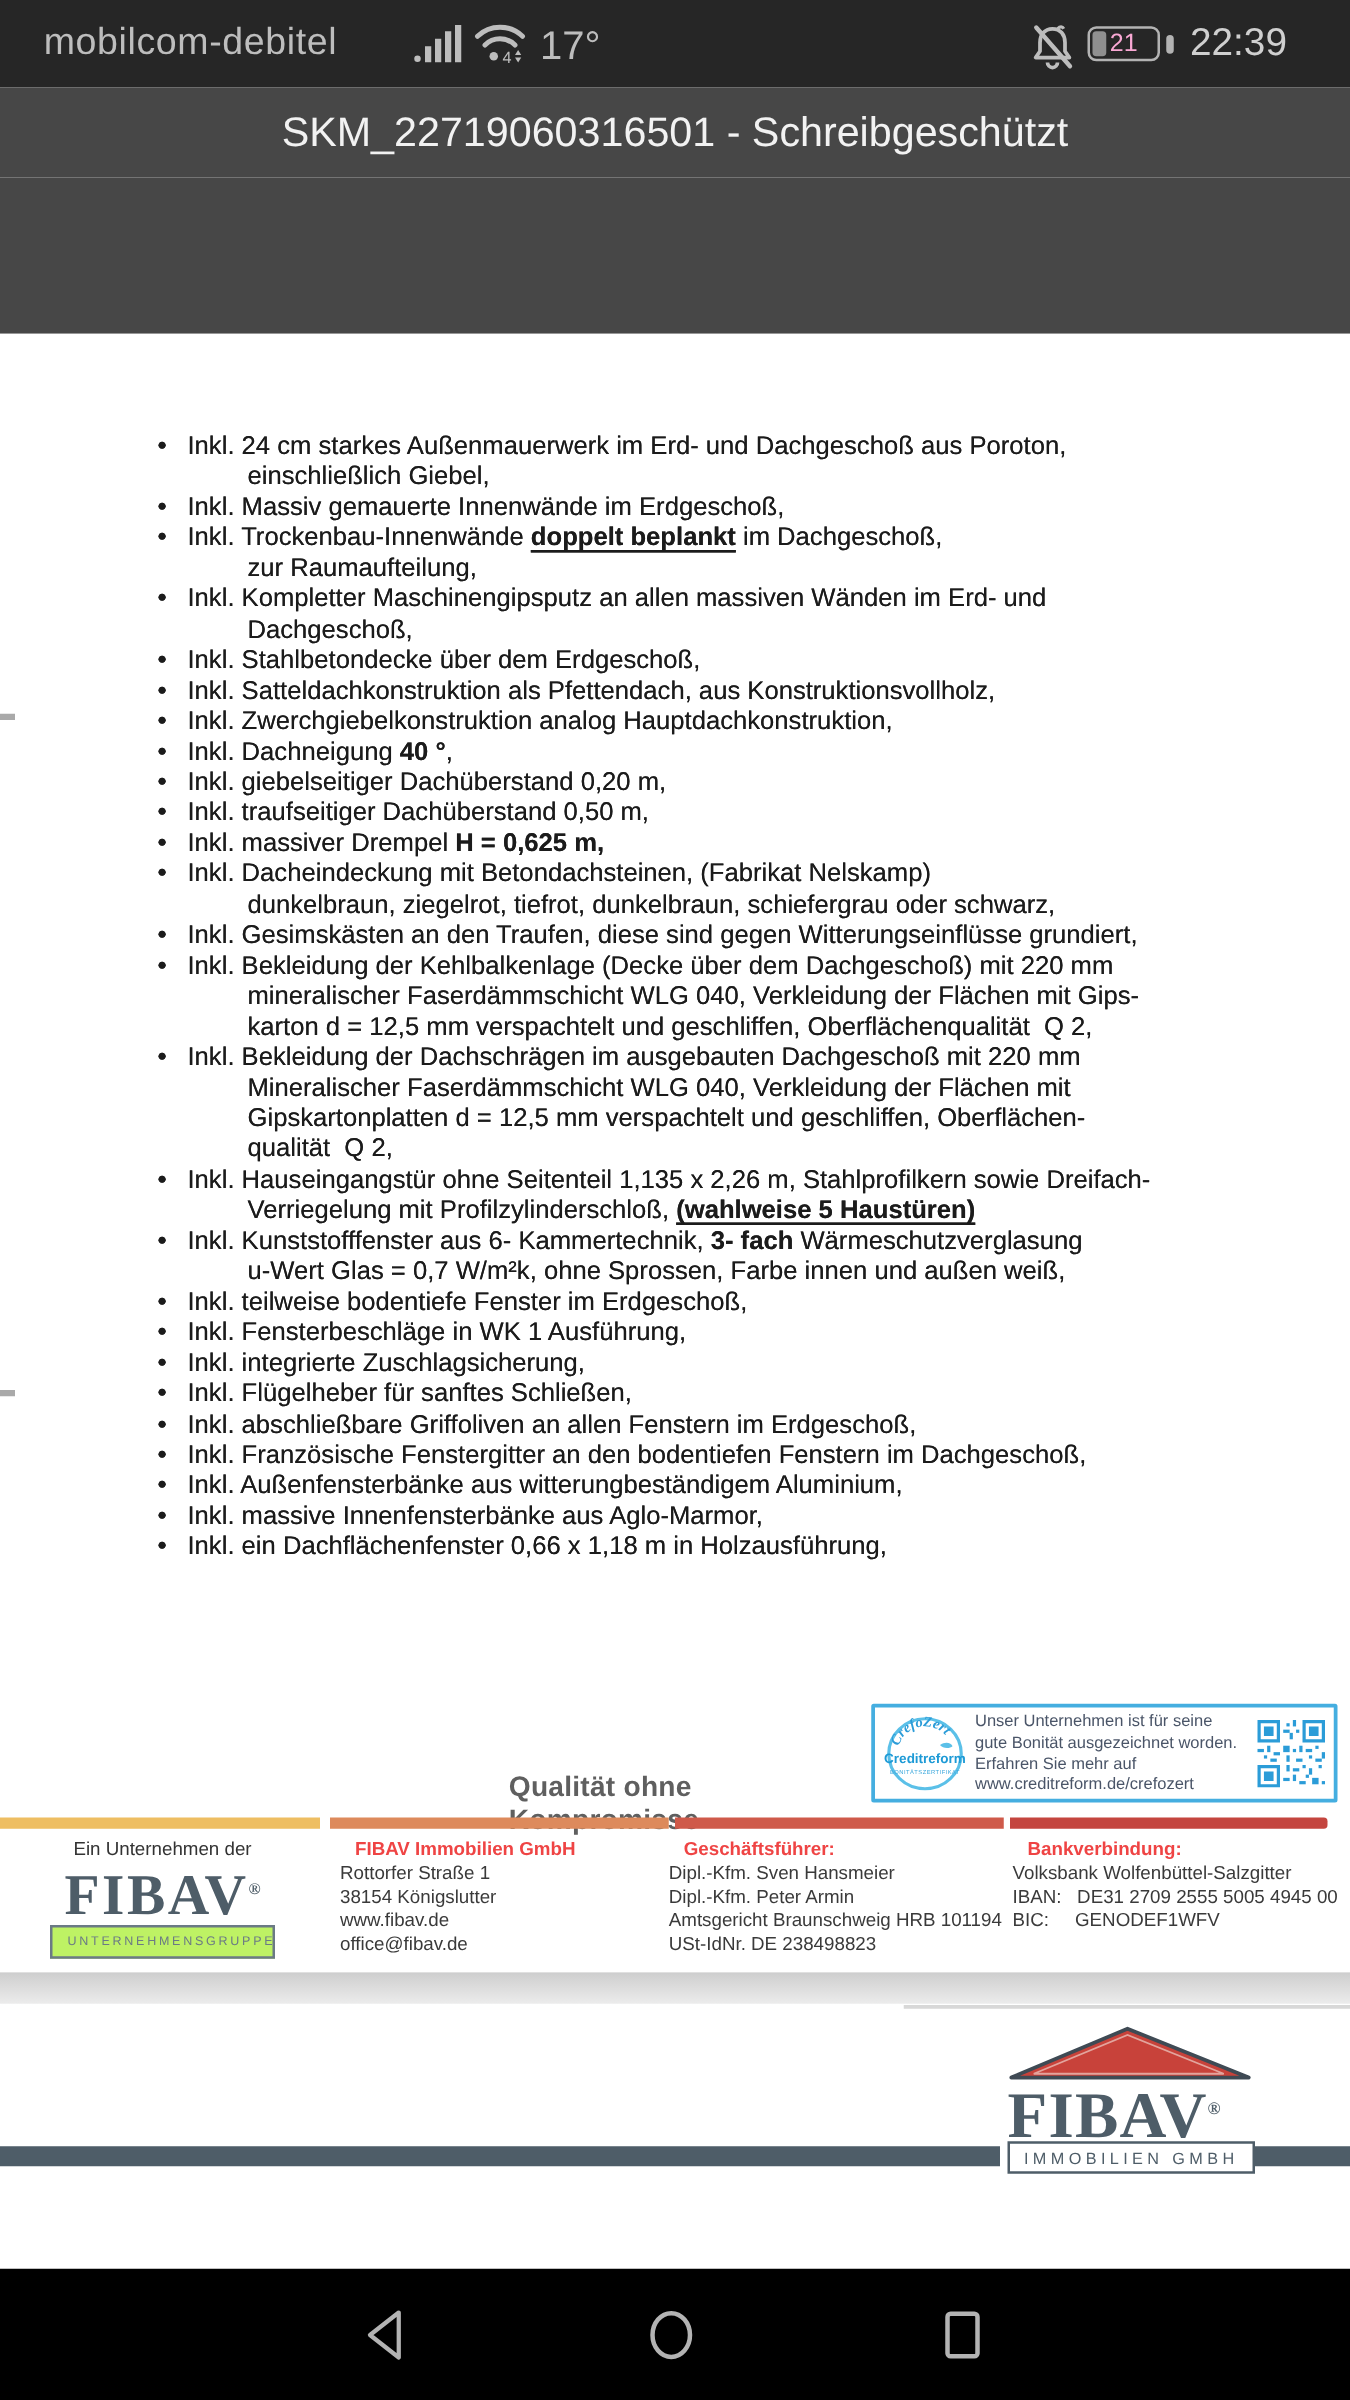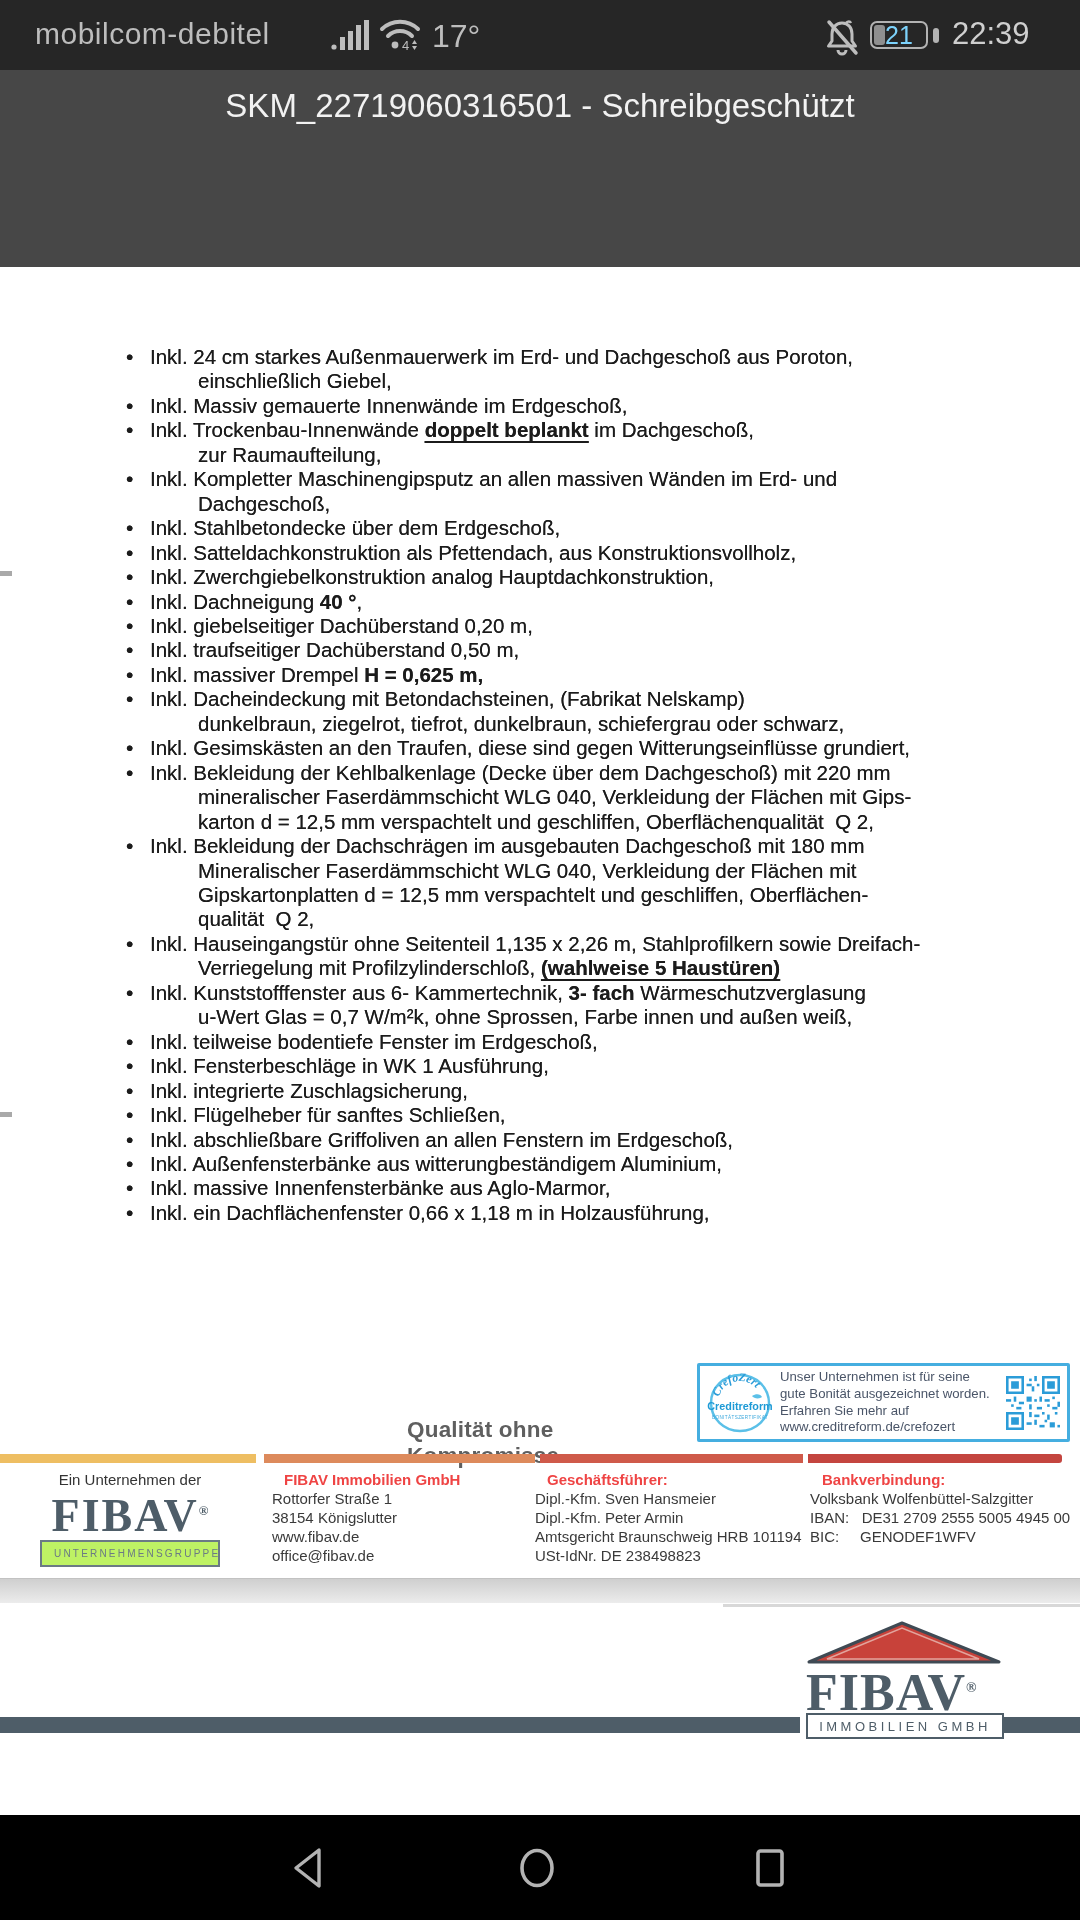--- a/index.html
+++ b/index.html
@@ -8,21 +8,21 @@
 
   
   .status-bar{position:absolute;left:0;top:0;width:1080px;height:70px;background:#262626;}
   .carrier{position:absolute;left:35px;top:17px;font-size:30px;color:#bdbdbd;letter-spacing:.5px;}
   .sig-svg{position:absolute;left:330px;top:20px;}
   .wifi-svg{position:absolute;left:378px;top:16px;}
   .temp{position:absolute;left:432px;top:18px;font-size:32px;color:#bdbdbd;}
   .bell-svg{position:absolute;left:822px;top:17px;}
   .battery{position:absolute;left:870px;top:21px;width:58px;height:28px;border:2.5px solid #b3b3b3;border-radius:7px;box-sizing:border-box;}
   .battery .fill{position:absolute;left:2px;top:2px;bottom:2px;width:11px;background:#8f8f8f;border-radius:3px;}
-  .battery .lvl{position:absolute;left:0;right:0;top:0;bottom:0;display:flex;align-items:center;justify-content:center;font-size:25px;color:#7dd3fc;}
+  .battery .lvl{position:absolute;left:0;right:0;top:0;bottom:0;display:flex;align-items:center;justify-content:center;font-size:20px;color:#f9a8d4;}
   .bat-nub{position:absolute;left:933px;top:28px;width:6px;height:15px;background:#b3b3b3;border-radius:3px;}
   .clock{position:absolute;left:952px;top:16px;font-size:31px;color:#cfcfcf;}
 
   
   .title-bar{position:absolute;left:0;top:70px;width:1080px;height:72px;background:#474747;display:flex;align-items:center;justify-content:center;}
   .title-bar span{font-size:33px;color:#f2f2f2;}
   .toolbar{position:absolute;left:0;top:142px;width:1080px;height:125px;background:#474747;}
   .tb-btn{position:absolute;width:64px;height:64px;top:168px;display:flex;align-items:center;justify-content:center;}
   .tb-back{left:30px;}.tb-edit{left:423px;}.tb-search{left:557px;}.tb-full{left:695px;}.tb-share{left:829px;}.tb-more{left:970px;}
 
@@ -215,21 +215,21 @@
         </div>
         <div class="b-item">
           <div class="b-line"><span>Inkl. Gesimskästen an den Traufen, diese sind gegen Witterungseinflüsse grundiert,</span></div>
         </div>
         <div class="b-item">
           <div class="b-line"><span>Inkl. Bekleidung der Kehlbalkenlage (Decke über dem Dachgeschoß) mit 220 mm</span></div>
           <div class="b-line cont"><span>mineralischer Faserdämmschicht WLG 040, Verkleidung der Flächen mit Gips-</span></div>
           <div class="b-line cont"><span>karton d = 12,5 mm verspachtelt und geschliffen, Oberflächenqualität&nbsp; Q 2,</span></div>
         </div>
         <div class="b-item">
-          <div class="b-line"><span>Inkl. Bekleidung der Dachschrägen im ausgebauten Dachgeschoß mit 180 mm</span></div>
+          <div class="b-line"><span>Inkl. Bekleidung der Dachschrägen im ausgebauten Dachgeschoß mit 220 mm</span></div>
           <div class="b-line cont"><span>Mineralischer Faserdämmschicht WLG 040, Verkleidung der Flächen mit</span></div>
           <div class="b-line cont"><span>Gipskartonplatten d = 12,5 mm verspachtelt und geschliffen, Oberflächen-</span></div>
           <div class="b-line cont"><span>qualität&nbsp; Q 2,</span></div>
         </div>
         <div class="b-item">
           <div class="b-line"><span>Inkl. Hauseingangstür ohne Seitenteil 1,135 x 2,26 m, Stahlprofilkern sowie Dreifach-</span></div>
           <div class="b-line cont"><span>Verriegelung mit Profilzylinderschloß, </span><span class="bb uu">(wahlweise 5 Haustüren)</span></div>
         </div>
         <div class="b-item">
           <div class="b-line"><span>Inkl. Kunststofffenster aus 6- Kammertechnik, </span><span class="bb">3- fach</span><span> Wärmeschutzverglasung</span></div>
@@ -242,20 +242,23 @@
           <div class="b-line"><span>Inkl. Fensterbeschläge in WK 1 Ausführung,</span></div>
         </div>
         <div class="b-item">
           <div class="b-line"><span>Inkl. integrierte Zuschlagsicherung,</span></div>
         </div>
         <div class="b-item">
           <div class="b-line"><span>Inkl. Flügelheber für sanftes Schließen,</span></div>
         </div>
         <div class="b-item">
           <div class="b-line"><span>Inkl. abschließbare Griffoliven an allen Fenstern im Erdgeschoß,</span></div>
+        </div>
+        <div class="b-item">
+          <div class="b-line"><span>Inkl. Französische Fenstergitter an den bodentiefen Fenstern im Dachgeschoß,</span></div>
         </div>
         <div class="b-item">
           <div class="b-line"><span>Inkl. Außenfensterbänke aus witterungbeständigem Aluminium,</span></div>
         </div>
         <div class="b-item">
           <div class="b-line"><span>Inkl. massive Innenfensterbänke aus Aglo-Marmor,</span></div>
         </div>
         <div class="b-item">
           <div class="b-line"><span>Inkl. ein Dachflächenfenster 0,66 x 1,18 m in Holzausführung,</span></div>
         </div>

